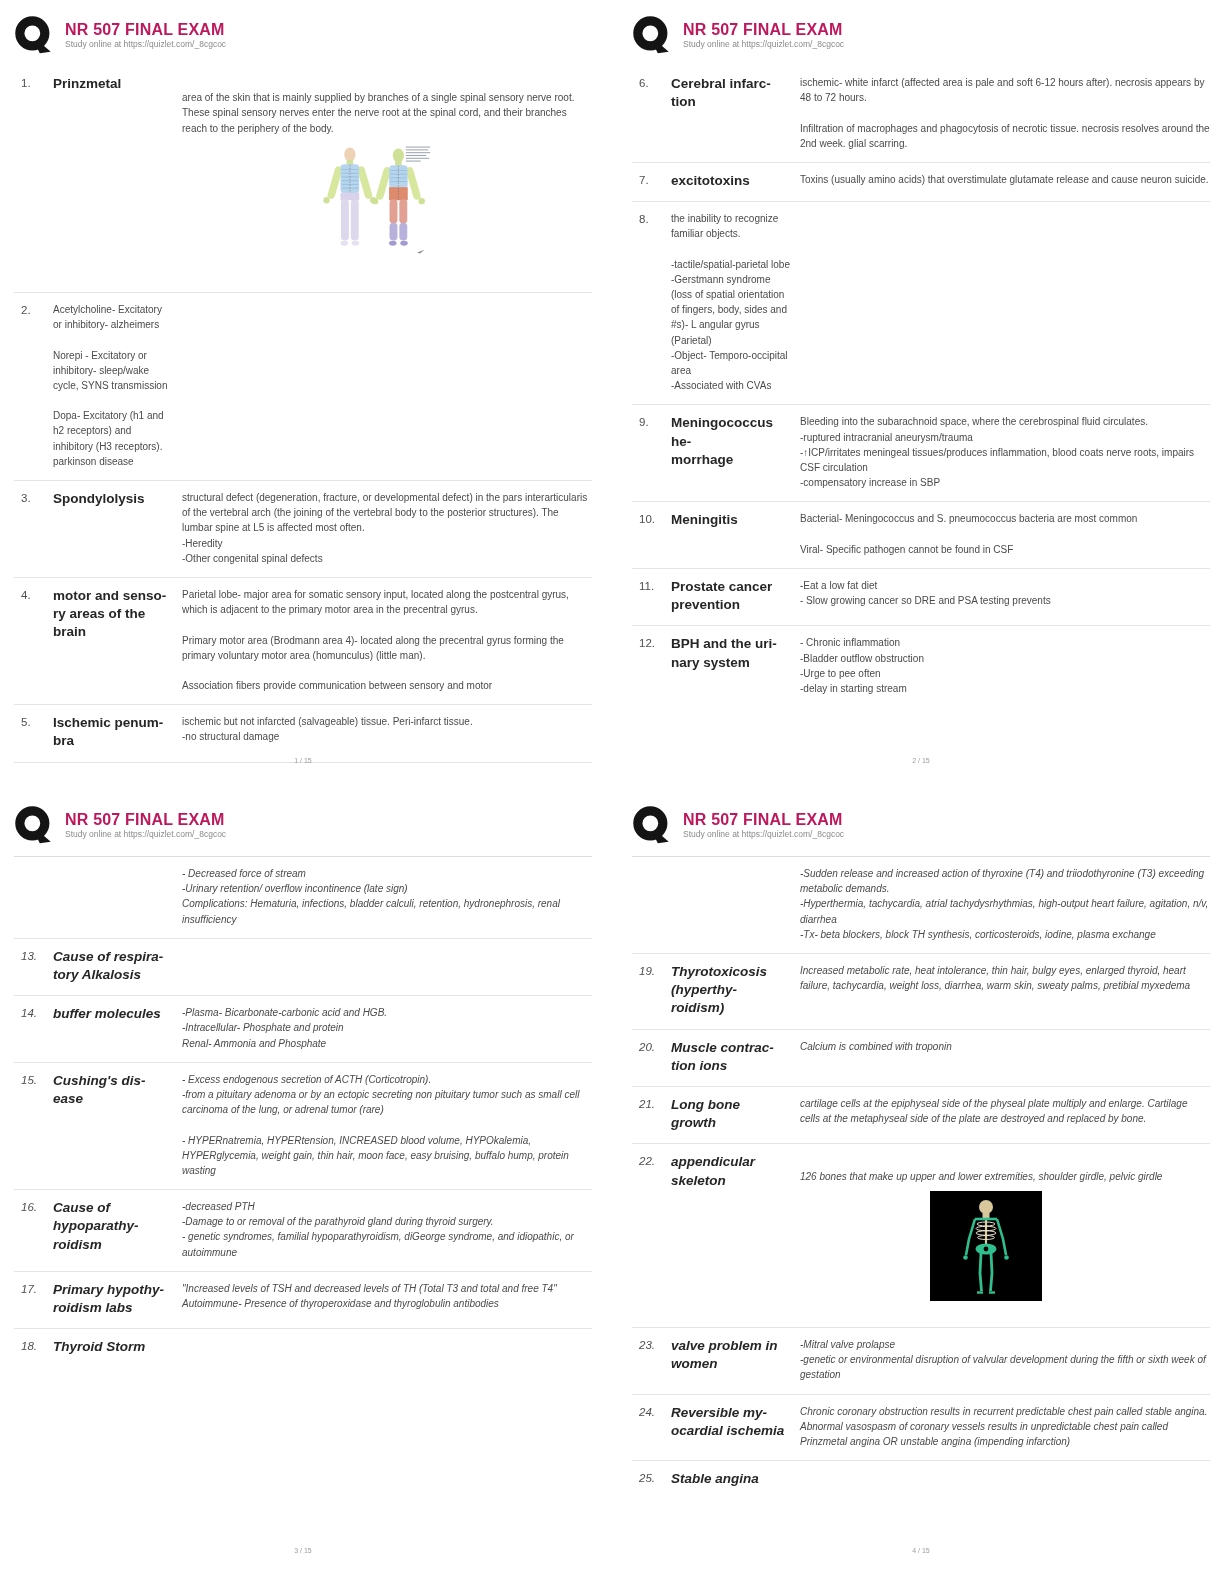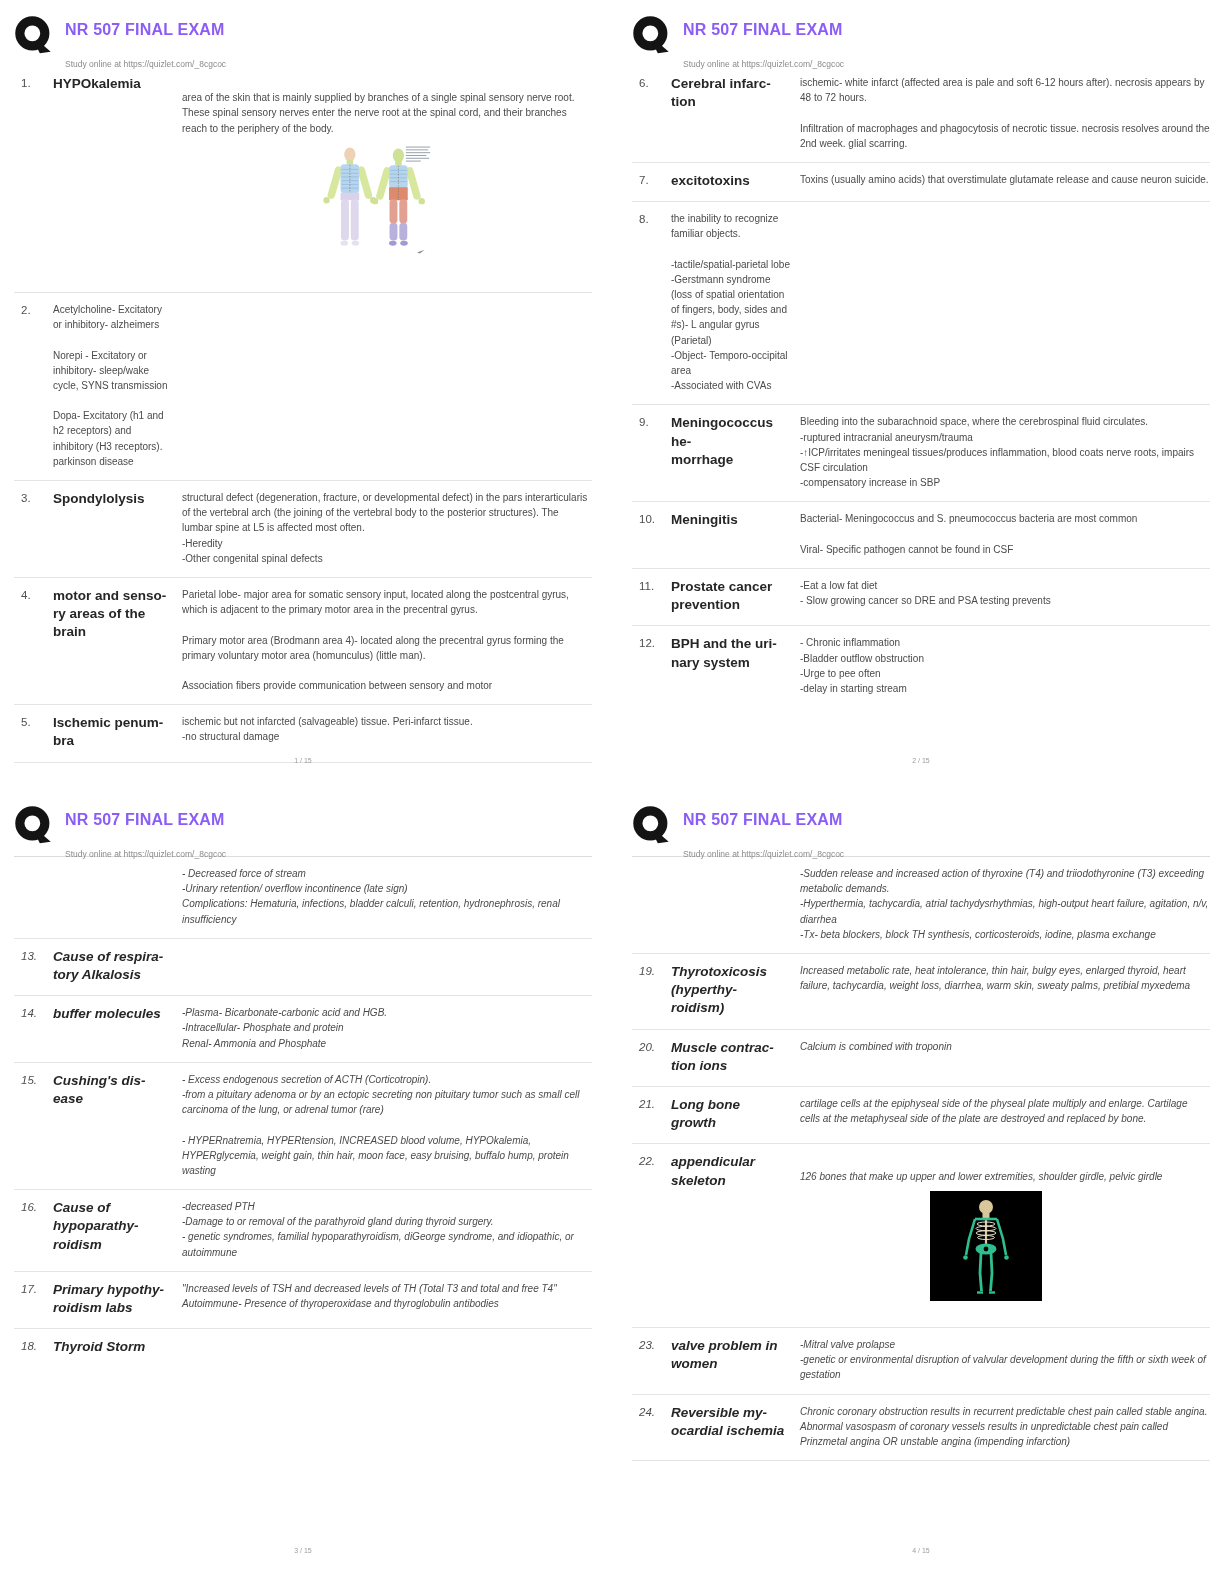--- a/index.html
+++ b/index.html
@@ -9,22 +9,22 @@
     -webkit-font-smoothing:antialiased;
   }
   .page{position:absolute;width:578px;height:756px;}
   #page1{left:14px;top:14px;}
   #page2{left:632px;top:14px;}
   #page3{left:14px;top:804px;}
   #page4{left:632px;top:804px;}
 
   .hdr{display:flex;align-items:flex-start;gap:11px;height:50px;}
   .hdr .logo{flex:0 0 auto;margin-top:1px;}
-  .hdr-title{font-size:16px;font-weight:700;color:#8b5cf6;letter-spacing:.2px;margin-top:7px;line-height:1.1;}
-  .hdr-sub{font-size:8.5px;color:#8b8b8b;margin-top:20px;}
+  .hdr-title{font-size:16px;font-weight:700;color:#be185d;letter-spacing:.2px;margin-top:7px;line-height:1.1;}
+  .hdr-sub{font-size:8.5px;color:#8b8b8b;margin-top:0;}
 
   .rows{margin-top:2px;}
   .rows.toprule{border-top:1px solid #dddddd;font-style:italic;}
   .row{
     display:grid;grid-template-columns:30px 120px 1fr;column-gap:9px;
     padding:9px 0 11px 0;border-bottom:1px solid #e4e4e4;
   }
   .row.nb{border-bottom:none;}
   .num{font-size:11.5px;color:#4f4f4f;padding-left:7px;padding-top:2px;}
   .term{font-size:13.5px;font-weight:700;color:#262626;line-height:1.35;white-space:pre-line;}
@@ -47,21 +47,21 @@
         </svg>
     </span>
     <div>
       <div class="hdr-title">NR 507 FINAL EXAM</div>
       <div class="hdr-sub">Study online at https://quizlet.com/_8cgcoc</div>
     </div>
   </div>
   <div class="rows">
     <div class="row">
       <div class="num">1.</div>
-      <div class="term">HYPOkalemia</div>
+      <div class="term">Prinzmetal</div>
       <div class="def">
         <span>area of the skin that is mainly supplied by branches of a single spinal sensory nerve root. These spinal sensory nerves enter the nerve root at the spinal cord, and their branches reach to the periphery of the body.</span>
         <div class="fig-derm">
           <svg width="112" height="124" viewBox="0 0 120 132">
 
             <g stroke="#9aa4ad" stroke-width="1.1">
               <line x1="92" y1="5" x2="118" y2="5"></line>
                 <line x1="92" y1="8" x2="116" y2="8"></line>
               <line x1="92" y1="11" x2="118" y2="11"></line>
                 <line x1="92" y1="14" x2="114" y2="14"></line>
@@ -371,15 +371,20 @@
 women</div>
       <div class="def">-Mitral valve prolapse
 -genetic or environmental disruption of valvular development during the fifth or sixth week of gestation</div>
     </div>
     <div class="row">
       <div class="num">24.</div>
       <div class="term">Reversible my-
 ocardial ischemia</div>
       <div class="def">Chronic coronary obstruction results in recurrent predictable chest pain called stable angina. Abnormal vasospasm of coronary vessels results in unpredictable chest pain called Prinzmetal angina OR unstable angina (impending infarction)</div>
     </div>
+    <div class="row nb">
+      <div class="num">25.</div>
+      <div class="term">Stable angina</div>
+      <div class="def"></div>
+    </div>
   </div>
   <div class="footer">4 / 15</div>
 </div>
 
 </body></html>

